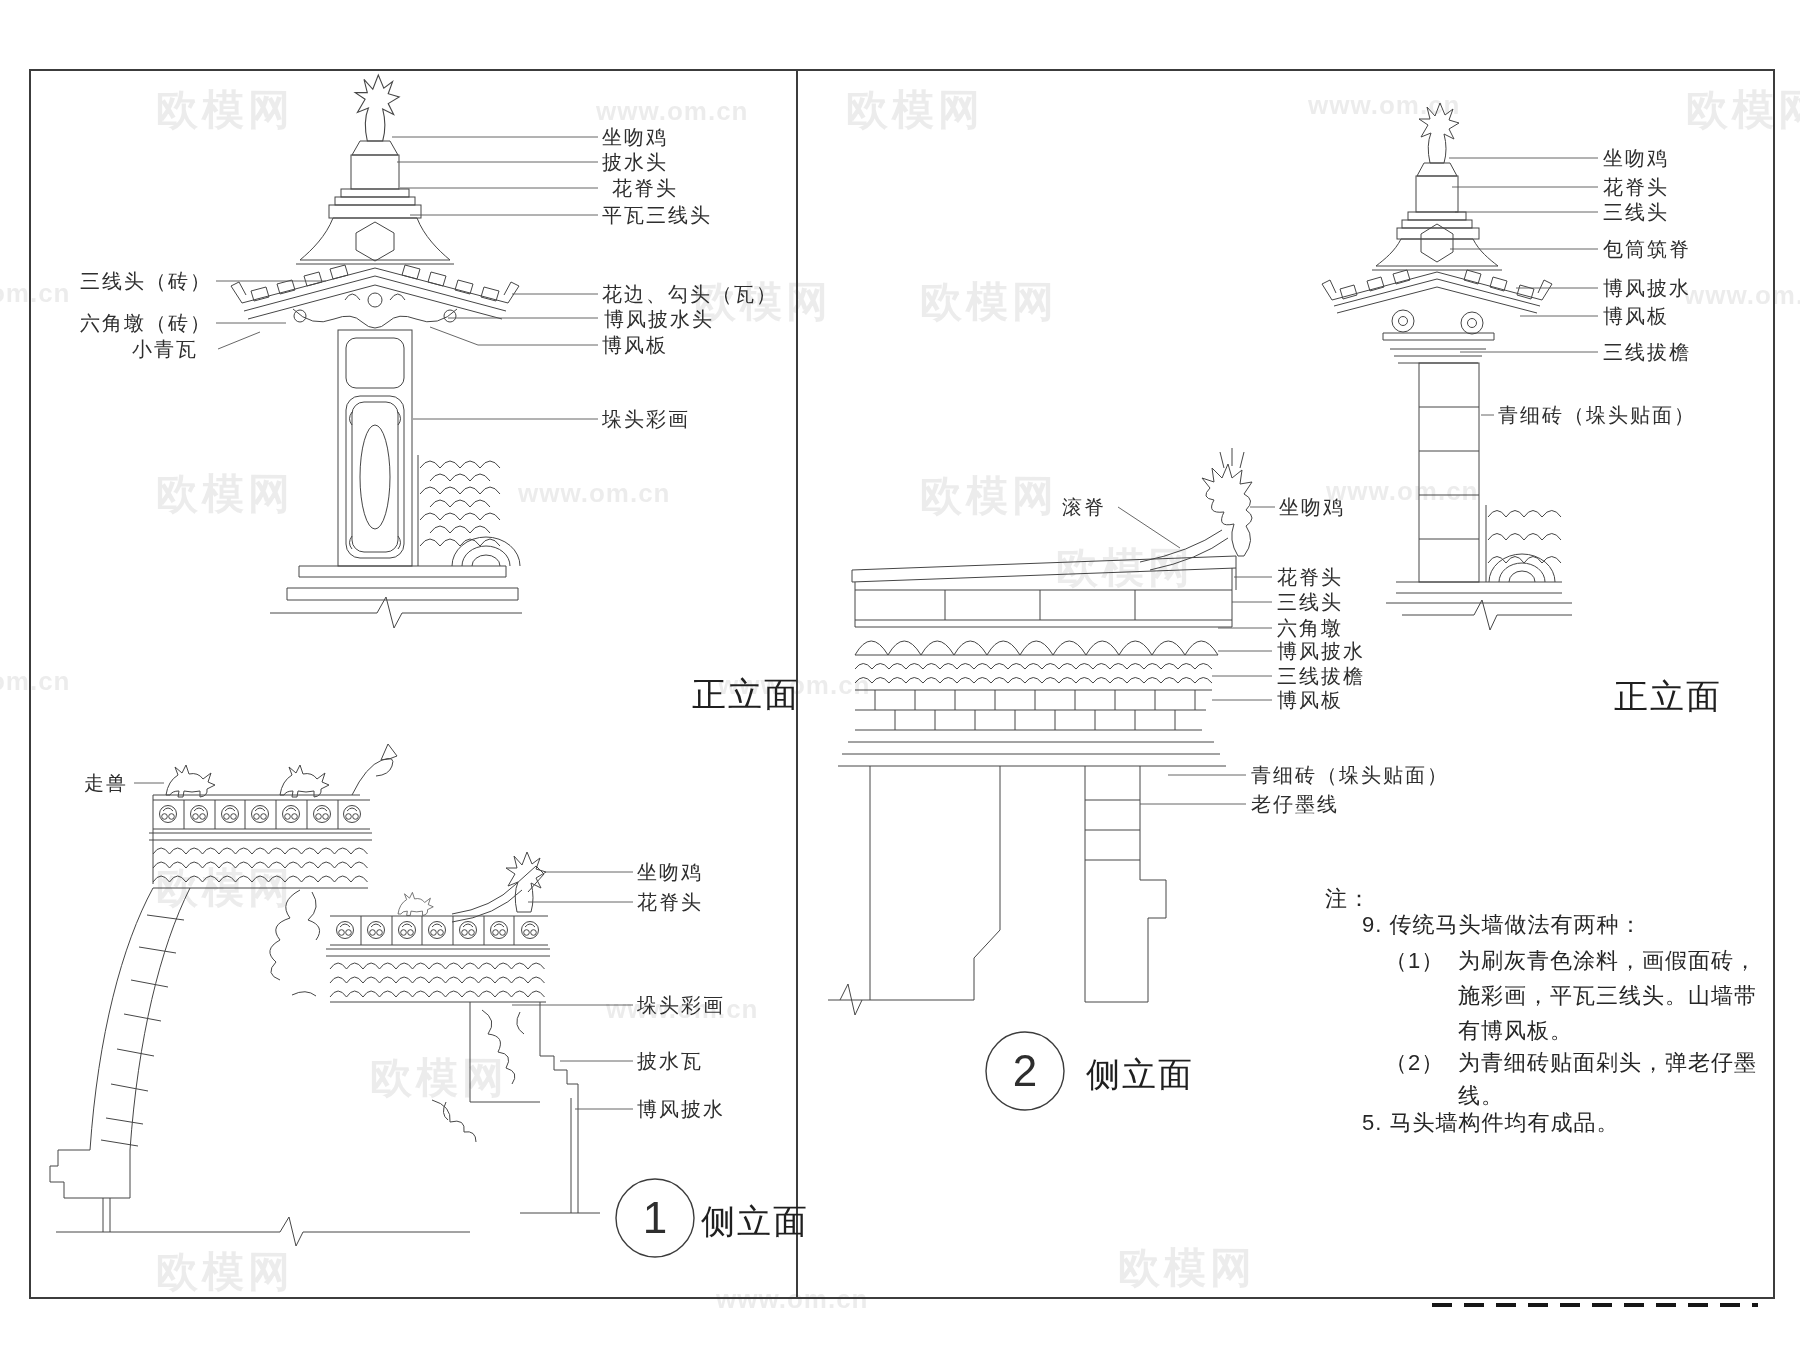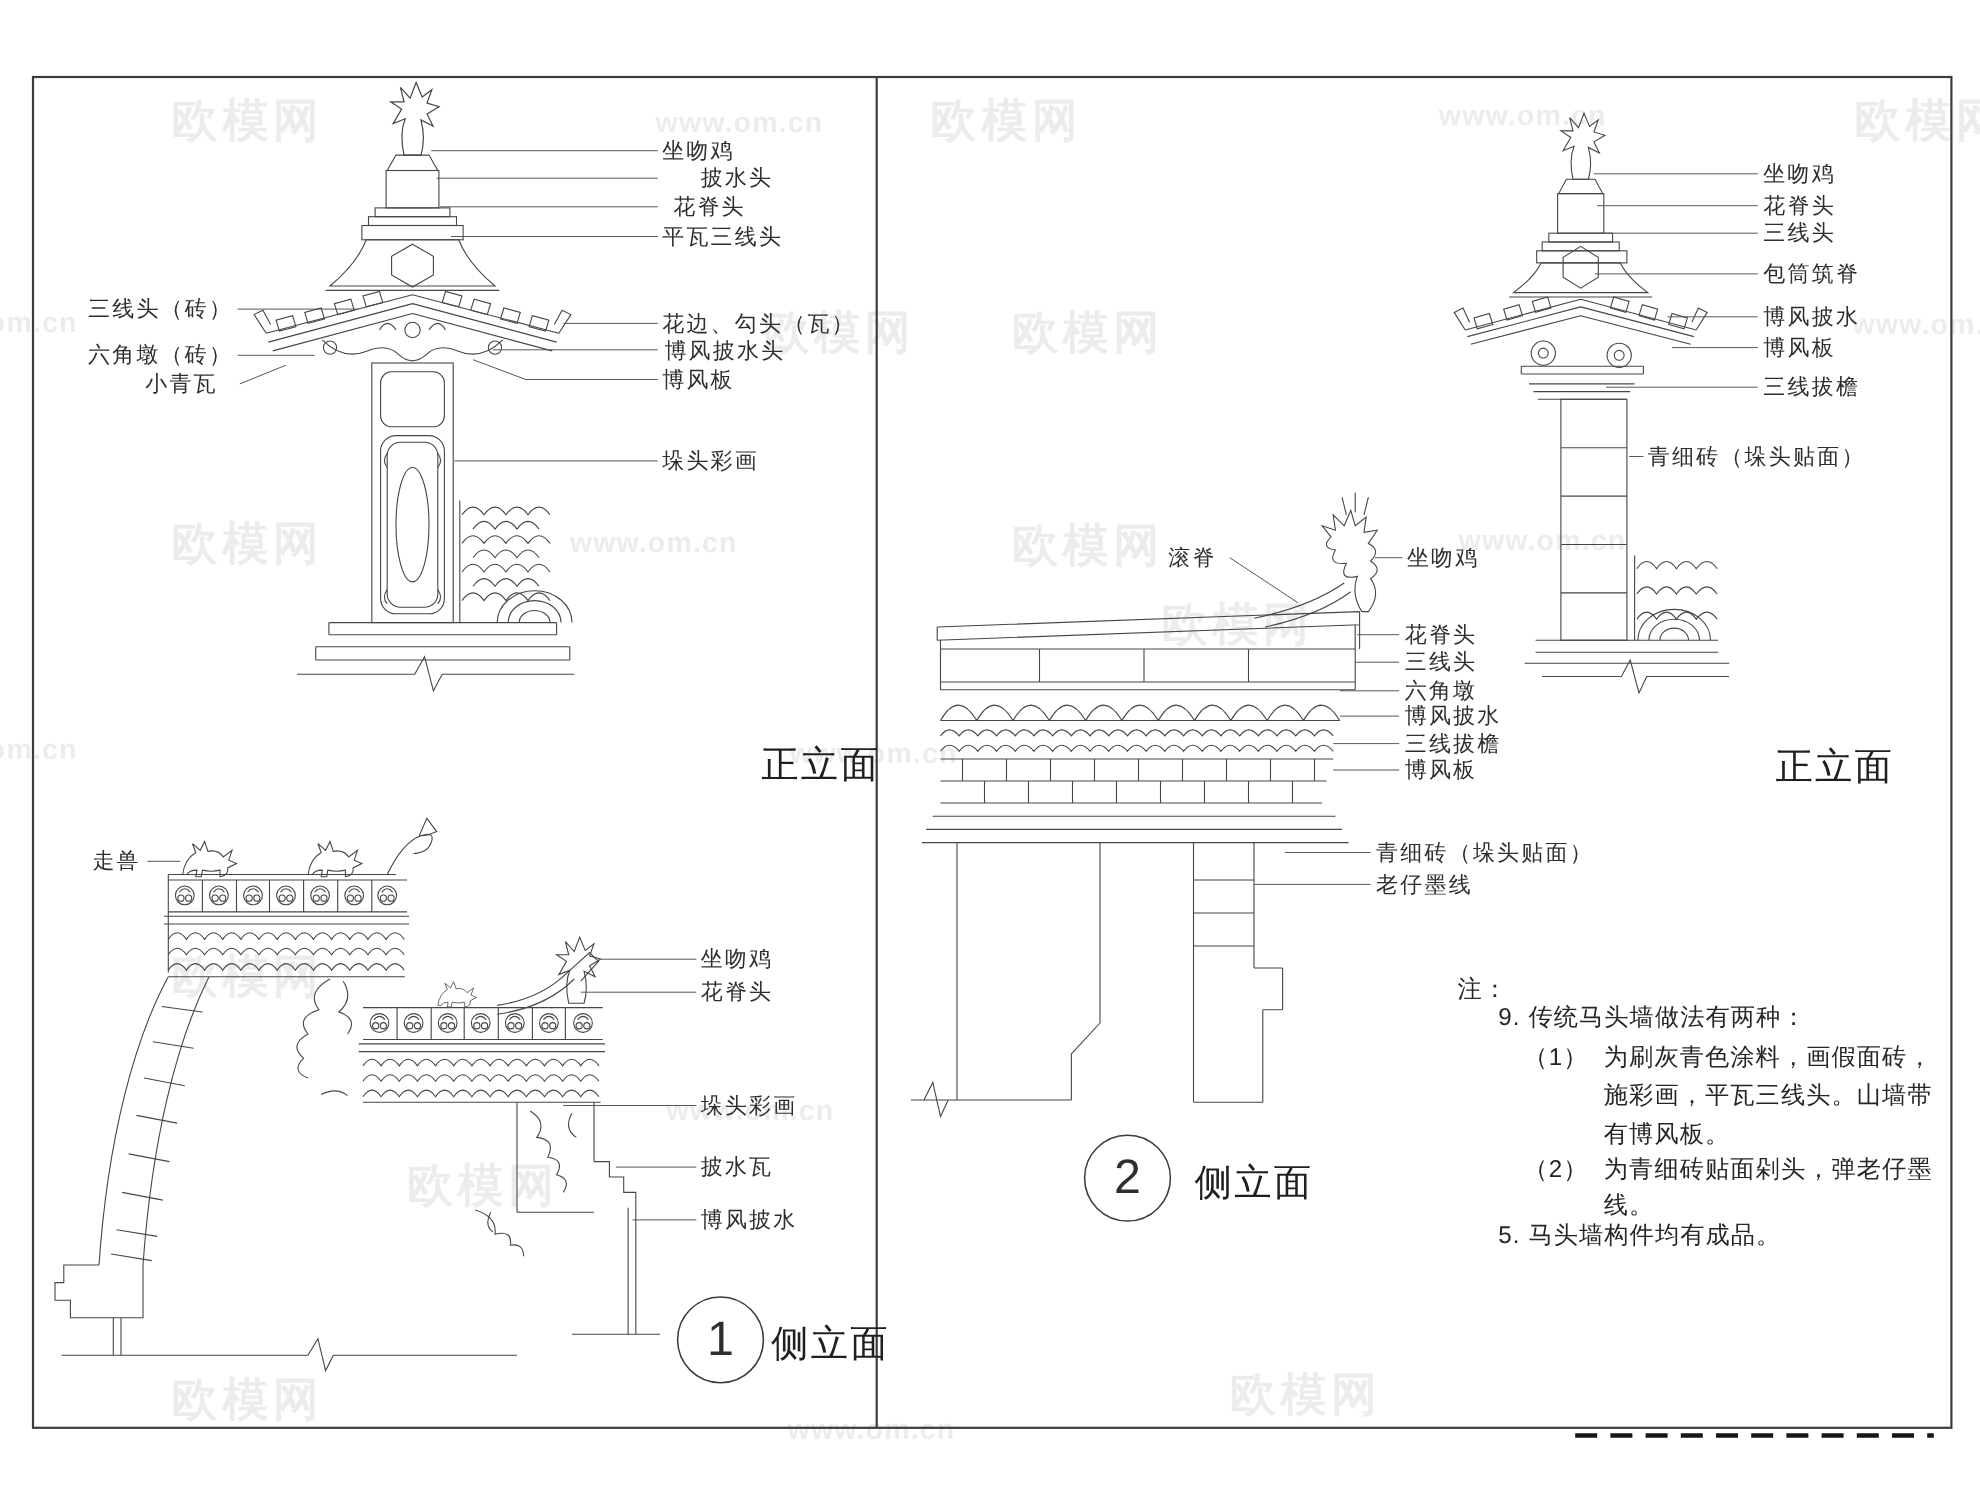--- a/index.html
+++ b/index.html
@@ -208,21 +208,21 @@
 <div class="wm url" style="left:-82px;top:666px">www.om.cn</div>
 <div class="wm url" style="left:718px;top:670px">www.om.cn</div>
 <div class="wm brand" style="left:156px;top:860px">欧模网</div>
 <div class="wm url" style="left:606px;top:994px">www.om.cn</div>
 <div class="wm brand" style="left:370px;top:1050px">欧模网</div>
 <div class="wm brand" style="left:156px;top:1244px">欧模网</div>
 <div class="wm url" style="left:716px;top:1284px">www.om.cn</div>
 <div class="wm brand" style="left:1118px;top:1240px">欧模网</div>
 
 <div class="lbl" style="left:602px;top:137px">坐吻鸡</div>
-<div class="lbl" style="left:637px;top:162px">披水头</div>
+<div class="lbl" style="left:602px;top:162px">披水头</div>
 <div class="lbl" style="left:612px;top:188px">花脊头</div>
 <div class="lbl" style="left:602px;top:215px">平瓦三线头</div>
 <div class="lbl" style="left:602px;top:294px">花边、勾头（瓦）</div>
 <div class="lbl" style="left:604px;top:319px">博风披水头</div>
 <div class="lbl" style="left:602px;top:345px">博风板</div>
 <div class="lbl" style="left:602px;top:419px">垛头彩画</div>
 <div class="lbl" style="left:80px;top:281px">三线头（砖）</div>
 <div class="lbl" style="left:80px;top:323px">六角墩（砖）</div>
 <div class="lbl" style="left:132px;top:349px">小青瓦</div>
 <div class="title" style="left:692px;top:672px">正立面</div>

